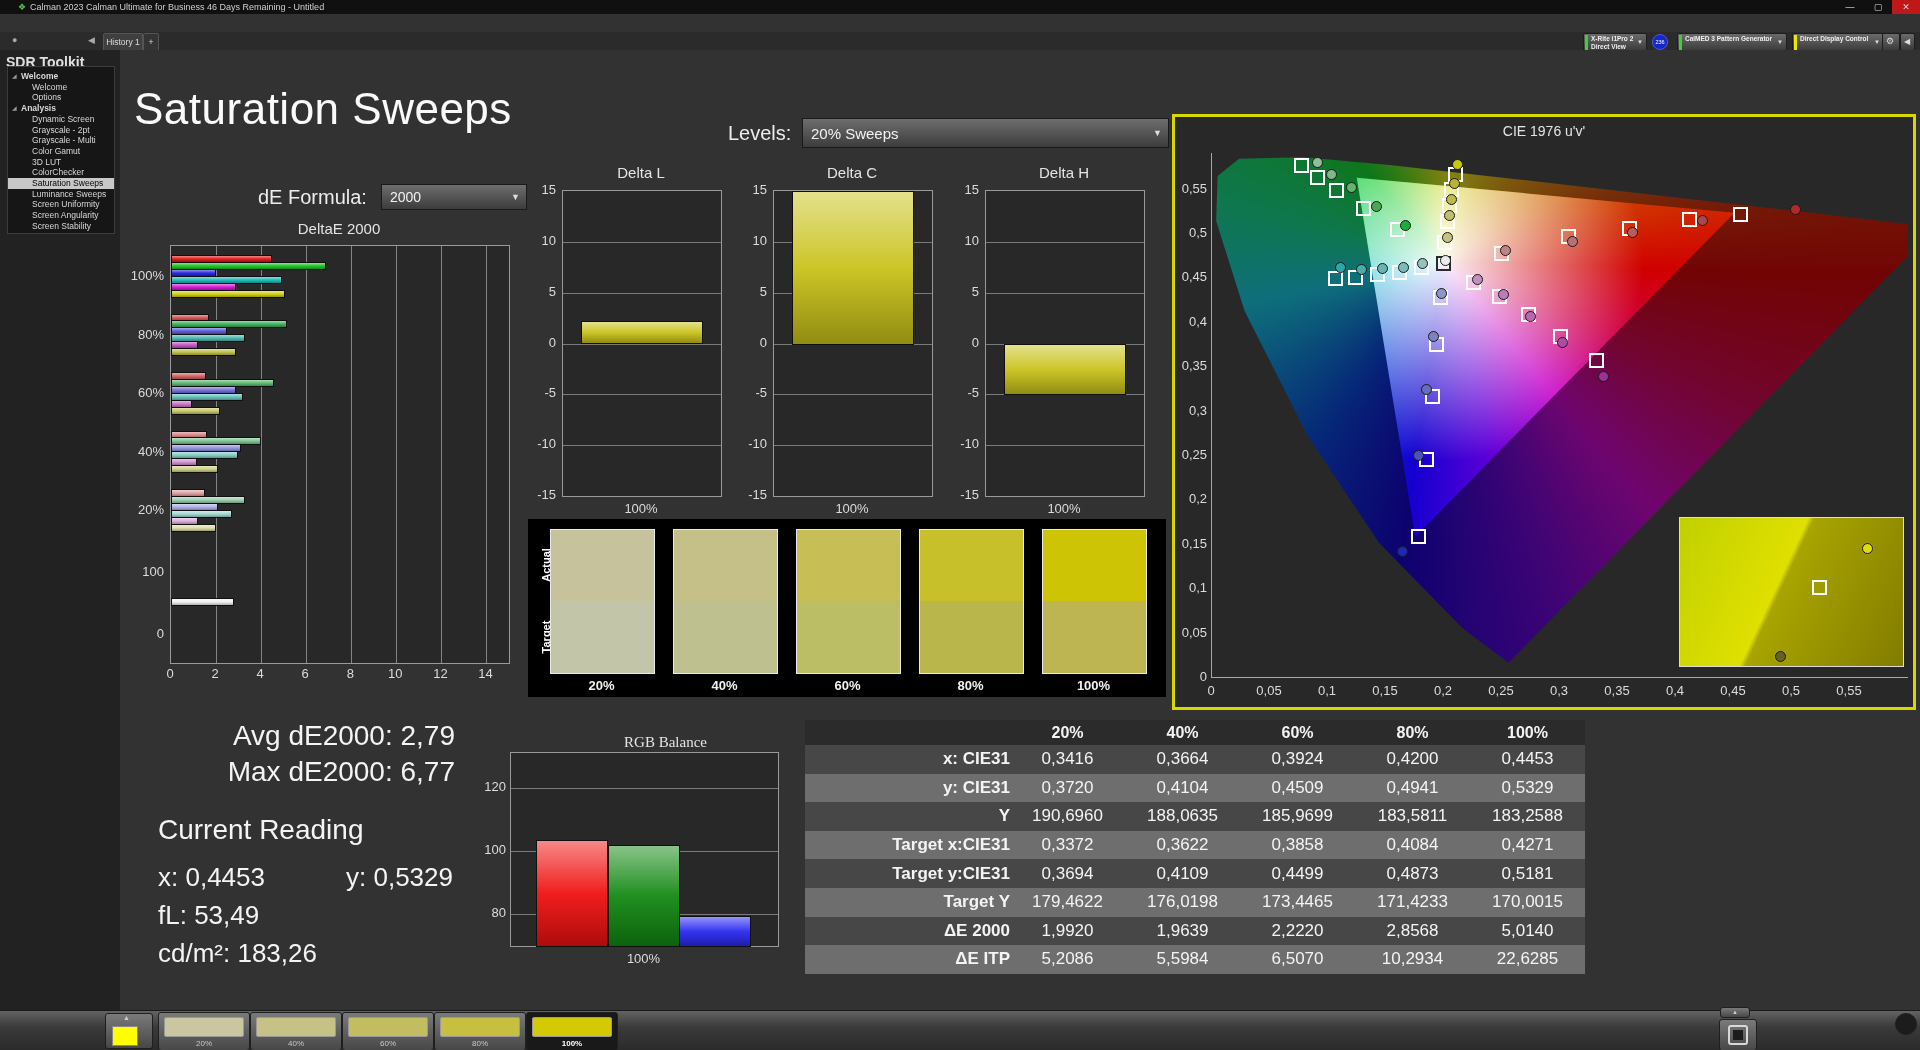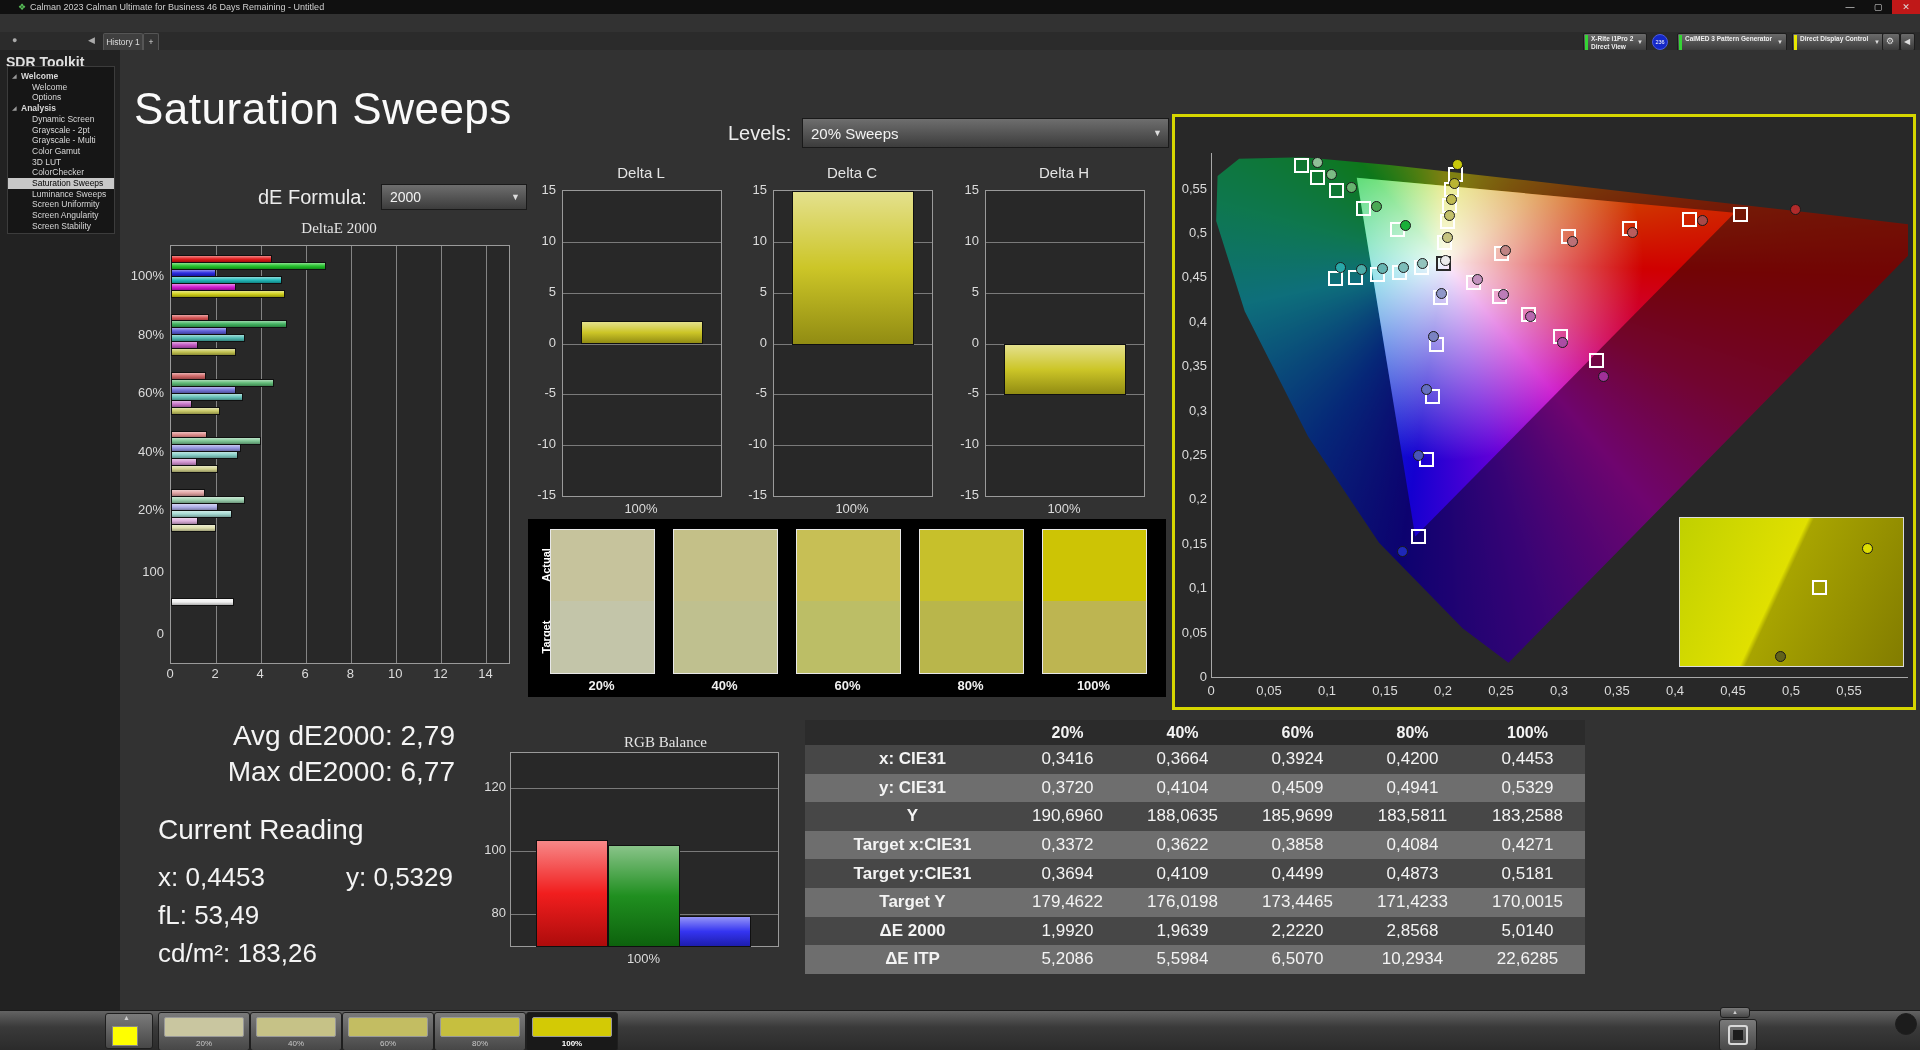--- a/index.html
+++ b/index.html
@@ -57,21 +57,21 @@
   .cielayer{position:absolute;left:0;top:0;width:100%;height:100%;}
   .cie-sq{position:absolute;width:11px;height:11px;border:2px solid #fff;background:transparent;}
   .cie-ci{position:absolute;width:9px;height:9px;border-radius:50%;border:1px solid #1a1a1a;}
   #cieinset{position:absolute;left:467px;top:364px;width:223px;height:148px;border:1px solid #dcdcdc;background:linear-gradient(115deg,#c0d000 0%,#e0e000 44%,#a8a400 46%,#827c00 100%);}
   
   .statline{position:absolute;color:#f4f4f4;margin-left:23px;}
   
   #rtable{position:absolute;left:685px;top:670px;width:780px;}
   .trow{display:grid;grid-template-columns:205px repeat(5,115px);align-items:center;}
   .trow div{text-align:center;font-size:17px;color:#f4f4f4;}
-  .trow div:first-child{text-align:center;padding-left:10px;font-weight:bold;}
+  .trow div:first-child{text-align:right;padding-left:10px;font-weight:bold;}
   
   #bottombar{position:absolute;left:0;top:1010px;width:1920px;height:40px;background:linear-gradient(#636363,#3a3a3a 40%,#2a2a2a);border-top:1px solid #1a1a1a;}
   .bbtn{position:absolute;background:linear-gradient(#7a7a7a,#474747);border:1px solid #1f1f1f;border-radius:3px;}
   .bbtn.sel{background:#191919;}
   .bswatch{position:absolute;border:1px solid #999;border-radius:2px;}
   .bswlbl{position:absolute;width:100%;text-align:center;font-size:8px;color:#c8c8c8;}
 </style>
 </head>
 <body>
 
@@ -154,21 +154,21 @@
       <span class="val" style="font-size:15px;">20% Sweeps</span>
       <span class="arr">▼</span>
     </div>
 
     <div class="fieldlabel" style="left:138px;top:136px;">dE Formula:</div>
     <div class="dd" style="left:261px;top:134px;width:144px;height:24px;">
       <span class="val">2000</span>
       <span class="arr">▼</span>
     </div>
 
-    <div class="charttitle" style="left:50px;top:170px;width:338px;font-family:Liberation Serif, serif;">DeltaE 2000</div>
+    <div class="charttitle" style="left:50px;top:170px;width:338px;">DeltaE 2000</div>
     <div id="deplot" class="plot" style="left:50px;top:195px;width:338px;height:417px;">
         <div class="gridv" style="left: 45.0667px;"></div>
         <div class="gridv" style="left: 90.1333px;"></div>
         <div class="gridv" style="left: 135.2px;"></div>
         <div class="gridv" style="left: 180.267px;"></div>
         <div class="gridv" style="left: 225.333px;"></div>
         <div class="gridv" style="left: 270.4px;"></div>
         <div class="gridv" style="left: 315.467px;"></div>
         <div class="bar3d" style="left: 0px; top: 9px; width: 99.1467px; height: 6px; background-color: rgb(224, 16, 16);"></div>
         <div class="bar3d" style="left: 0px; top: 15.9px; width: 152.551px; height: 6px; background-color: rgb(24, 192, 32);"></div>
@@ -300,20 +300,21 @@
         </div>
         <div class="swlbl" style="left: 391px; top: 159px; width: 103px;">80%</div>
         <div class="swcell" style="left: 514px; top: 10px; width: 103px; height: 143px;">
           <div style="position: absolute; left: 0px; top: 0px; width: 100%; height: 71px; background: rgb(205, 196, 5);"></div>
           <div style="position: absolute; left: 0px; top: 71px; width: 100%; height: 72px; background: rgb(189, 181, 81);"></div>
         </div>
         <div class="swlbl" style="left: 514px; top: 159px; width: 103px;">100%</div>
       </div>
 
     <div id="ciepanel">
+      <div class="charttitle" style="left:0;top:6px;width:738px;font-size:14px;">CIE 1976 u'v'</div>
       <div id="cieplot">
         <div class="cielayer" id="ciehorseshoe" style="clip-path: polygon(0.6% 13%, 0.8% 4.4%, 3.9% 1.1%, 13.2% 0.8%, 25.5% 2.3%, 43.7% 5%, 67.3% 8.6%, 86.7% 11.5%, 104% 14.2%, 42.6% 97.3%, 36% 90.7%, 24% 74.4%, 13.8% 54.1%, 4.7% 30.2%); background: conic-gradient(at 33.3% 20.7%, rgb(207, 208, 0) 8deg, rgb(208, 108, 0) 55deg, rgb(208, 0, 0) 92deg, rgb(208, 0, 80) 115deg, rgb(200, 0, 200) 140deg, rgb(100, 0, 216) 165deg, rgb(20, 0, 208) 188deg, rgb(0, 64, 216) 215deg, rgb(0, 184, 208) 258deg, rgb(0, 200, 120) 285deg, rgb(0, 200, 24) 320deg, rgb(126, 208, 0) 345deg, rgb(207, 208, 0) 360deg); filter: brightness(0.62) saturate(0.85);"></div>
         <div class="cielayer" id="cietriangle" style="clip-path: polygon(75.1% 11.4%, 20.8% 4.7%, 29.2% 73.2%); background: radial-gradient(circle at 33.3% 20.7%, rgba(255, 255, 255, 0.95) 0%, rgba(255, 255, 255, 0) 32%), conic-gradient(at 33.3% 20.7%, rgb(207, 208, 0) 8deg, rgb(208, 108, 0) 55deg, rgb(208, 0, 0) 92deg, rgb(208, 0, 80) 115deg, rgb(200, 0, 200) 140deg, rgb(100, 0, 216) 165deg, rgb(20, 0, 208) 188deg, rgb(0, 64, 216) 215deg, rgb(0, 184, 208) 258deg, rgb(0, 200, 120) 285deg, rgb(0, 200, 24) 320deg, rgb(126, 208, 0) 345deg, rgb(207, 208, 0) 360deg);"></div>
         <div class="cielayer" id="ciepoints">
             <div class="cie-sq" style="left: 282.18px; top: 93.0831px;"></div>
             <div class="cie-sq" style="left: 349.46px; top: 76.2085px;"></div>
             <div class="cie-sq" style="left: 409.78px; top: 68.2153px;"></div>
             <div class="cie-sq" style="left: 470.1px; top: 59.3339px;"></div>
             <div class="cie-sq" style="left: 521.14px; top: 54.0051px;"></div>
             <div class="cie-ci" style="left: 287.82px; top: 92.3068px; background: rgb(192, 132, 132);"></div>

